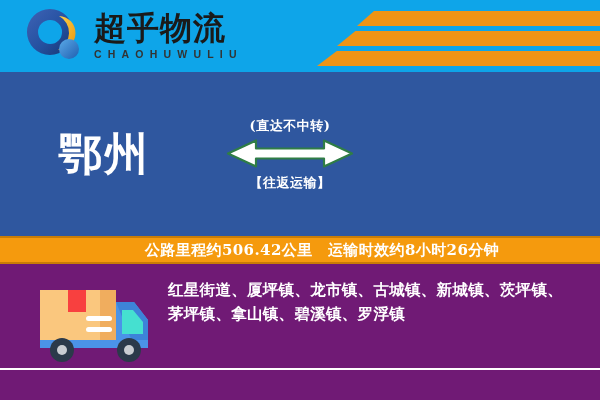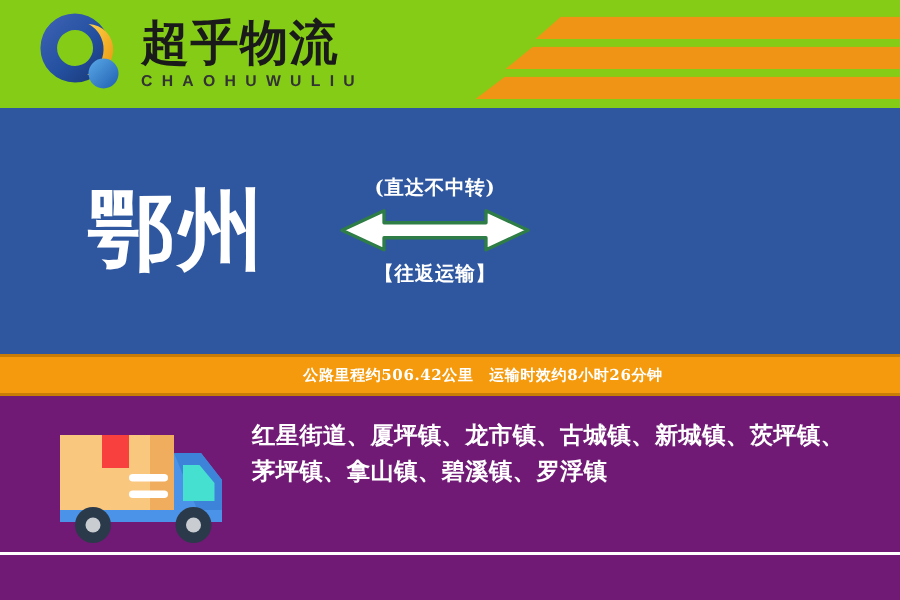--- a/index.html
+++ b/index.html
@@ -18,21 +18,21 @@
     background: #2f579f;
   }
 
   
   .header {
     position: absolute;
     left: 0;
     top: 0;
     width: 600px;
     height: 72px;
-    background: #84cc16;
+    background: #0ea5e9;
     overflow: hidden;
   }
   .logo-wrap {
     position: absolute;
     left: 24px;
     top: 6px;
     display: flex;
     align-items: center;
   }
   .logo-mark {
@@ -91,21 +91,21 @@
     top: 72px;
     width: 600px;
     height: 164px;
     background: #2f579f;
   }
   .city {
     position: absolute;
     top: 50%;
     transform: translateY(-50%);
     font-family: "DejaVu Serif", "Liberation Serif", serif;
-    font-size: 58px;
+    font-size: 44px;
     font-weight: bold;
     color: #ffffff;
     letter-spacing: 2px;
     white-space: nowrap;
   }
   .city.origin { left: 58px; }
   .city.dest   { left: 362px; }
 
   .mid {
     position: absolute;
@@ -145,21 +145,21 @@
     background: #f59a0d;
     border-top: 2px solid #c97c06;
     border-bottom: 2px solid #c97c06;
     box-sizing: border-box;
     display: flex;
     align-items: center;
     justify-content: center;
   }
   .infobar-text {
     font-family: "DejaVu Serif", "Liberation Serif", serif;
-    font-size: 10px;
+    font-size: 15px;
     font-weight: bold;
     color: #ffffff;
     letter-spacing: 0.4px;
     white-space: nowrap;
     margin-left: 44px;
   }
 
   
   .bottom {
     position: absolute;

